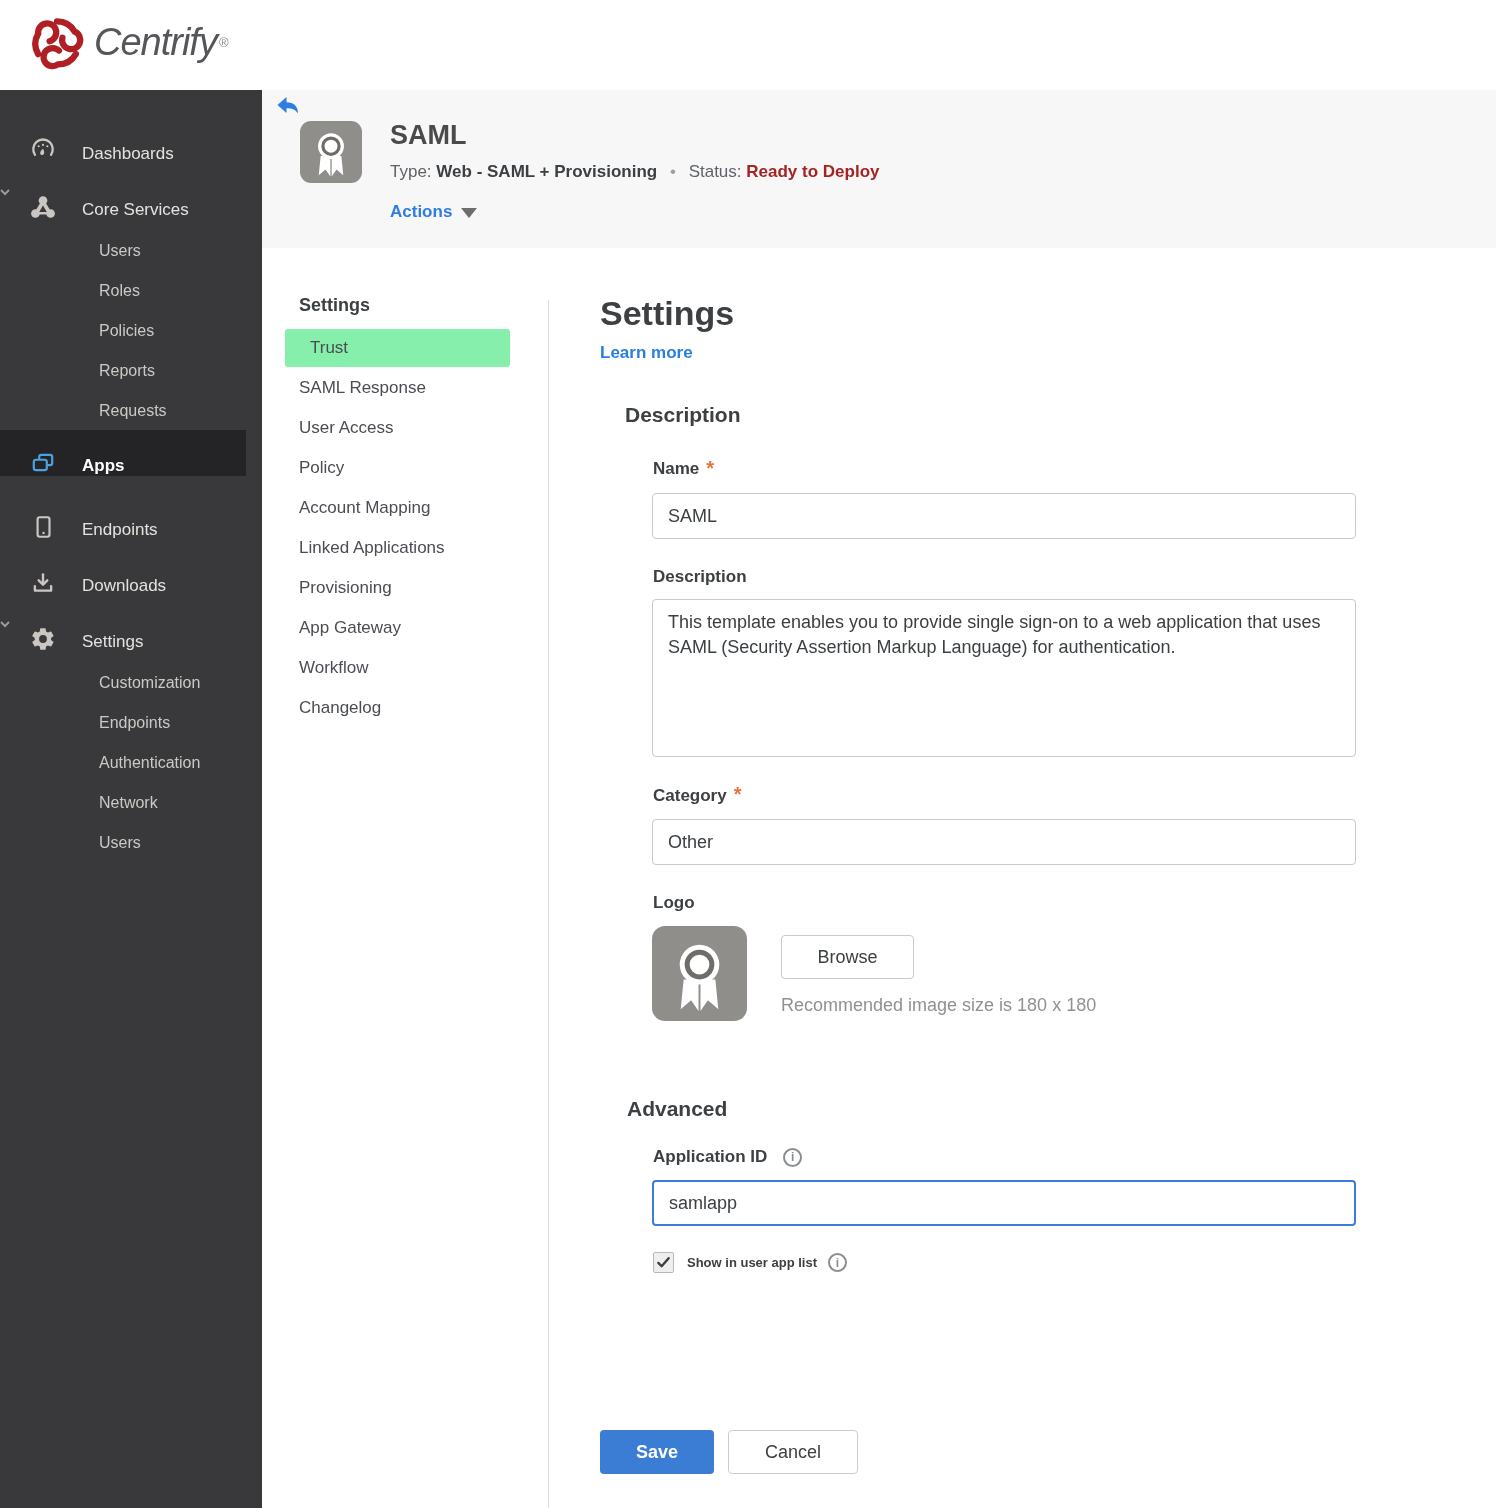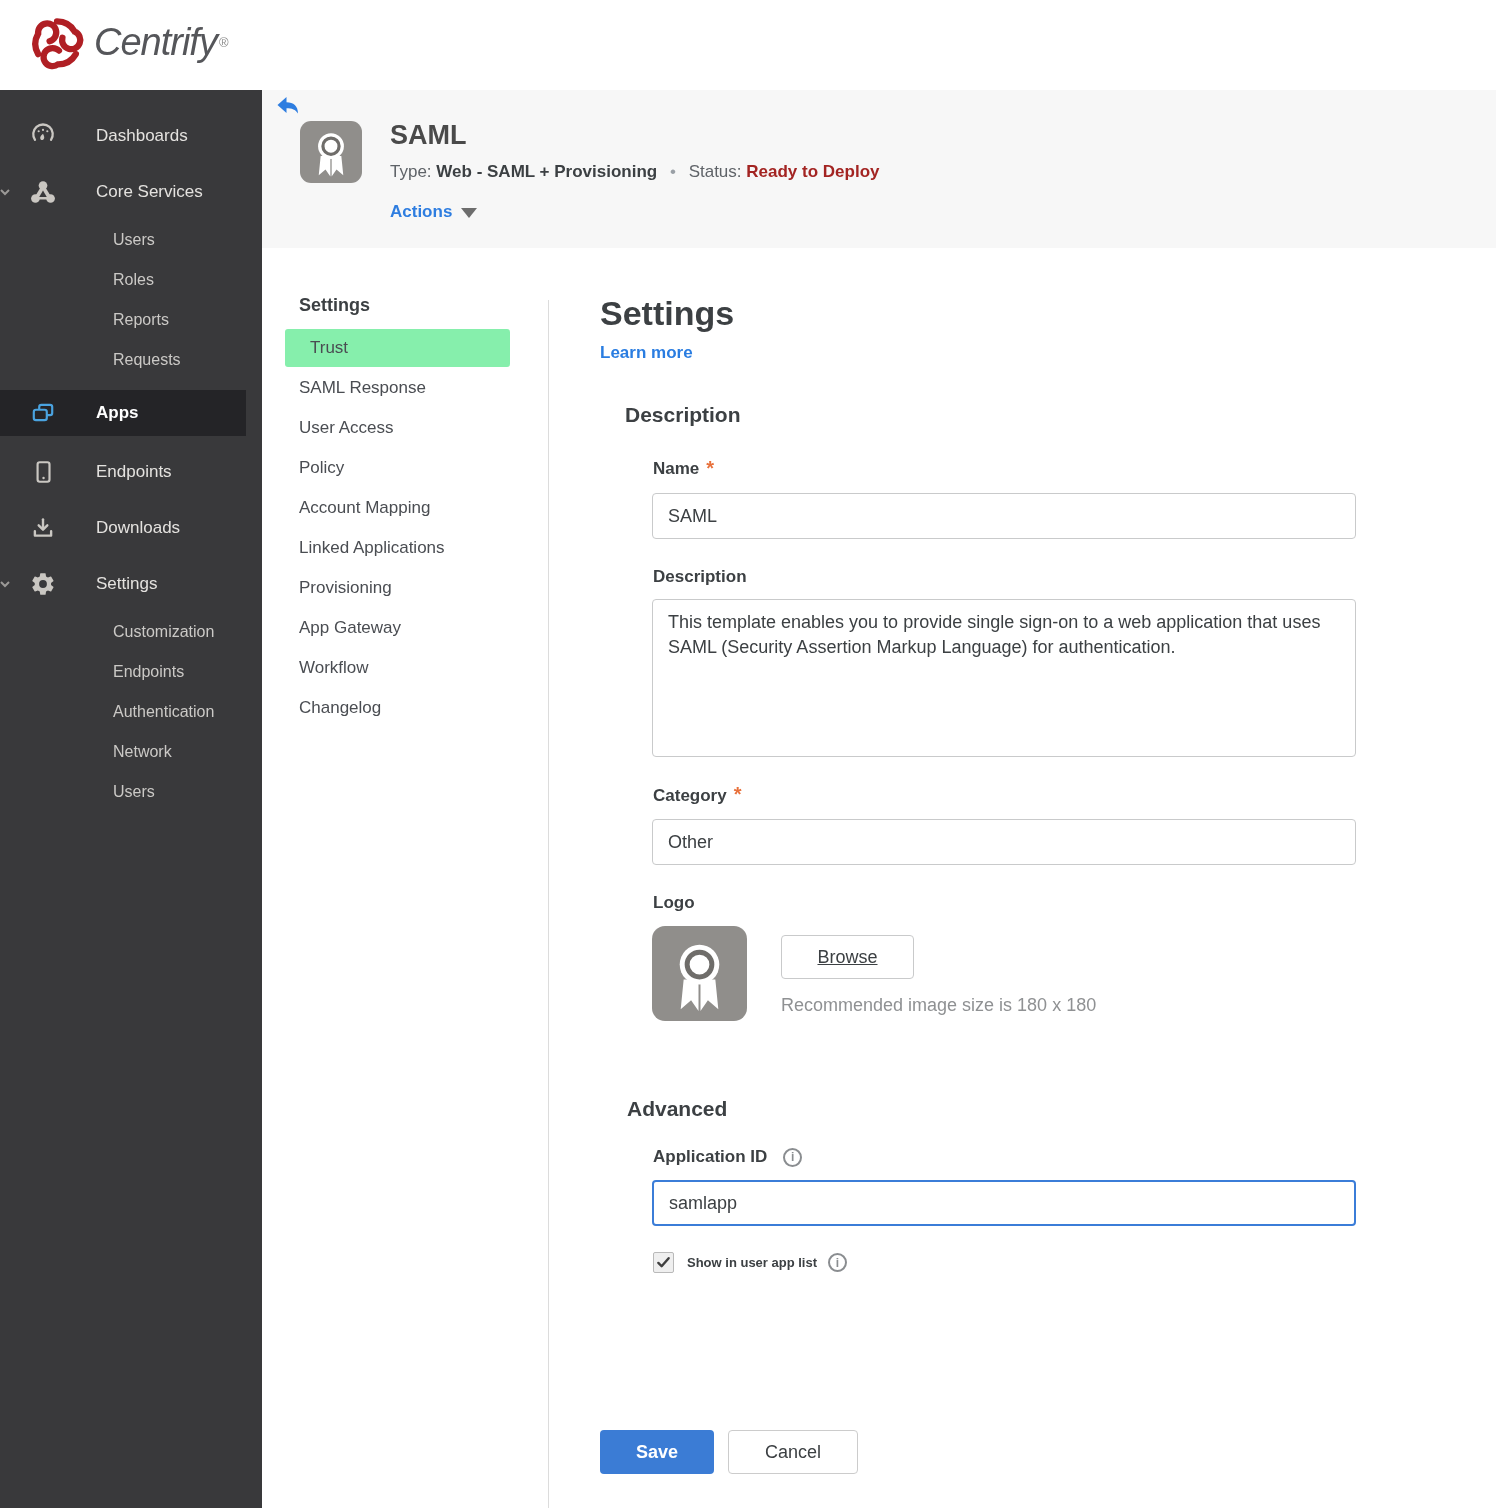--- a/index.html
+++ b/index.html
@@ -11,21 +11,21 @@
 
   
   .topbar { position:absolute; left:0; top:0; width:1496px; height:90px; background:#fff; }
   .brand { position:absolute; left:28px; top:13px; display:flex; align-items:center; }
   .brand svg { width:58px; height:58px; }
   .brand-name { font-size:38px; color:#55565a; letter-spacing:-1px; margin-left:8px;font-style:italic; }
   .brand-reg { font-size:13px; color:#8a8a8a; vertical-align:super; margin-left:2px; }
 
   
   .sidebar { position:absolute; left:0; top:90px; width:262px; height:1418px; background:#39393b; padding-top:18px; }
-  .side-row { position:relative; display:flex; align-items:center; height:56px; color:#e4e2df; font-size:17px; cursor:pointer;padding-left:14px; }
+  .side-row { position:relative; display:flex; align-items:flex-end; height:56px; color:#e4e2df; font-size:17px; cursor:pointer; }
   .side-row .mi { position:absolute; left:30px; width:26px; height:26px; display:flex; align-items:center; justify-content:center; }
   .side-row .lbl { margin-left:82px; }
   .side-row.sub { height:40px; font-size:16px; color:#cbc9c6; }
   .side-row.sub .lbl { margin-left:99px; }
   .side-row.active { background:#242427; height:46px; margin:10px 16px 4px 0; }
   .side-row.active .lbl { color:#ffffff; font-weight:bold; }
   .chev { position:absolute; left:-3px; top:50%; transform:translateY(-50%); width:16px; height:16px; color:#9b9997; }
   .mi svg { width:100%; height:100%; }
 
   
@@ -57,21 +57,21 @@
   .section-h { margin:40px 0 0 25px; font-size:21px; font-weight:bold; color:#3c4043; }
   .field-label { margin:30px 0 0 53px; font-size:17px; font-weight:bold; color:#3c4043; display:flex; align-items:center; }
   .req { color:#e8713c; font-size:20px; margin-left:7px; font-weight:bold; }
   .txt-input { display:block; margin:13px 0 0 52px; width:704px; height:46px; border:1px solid #c9cacb; border-radius:4px; padding:0 15px; font-size:18px; color:#3c4043; font-family:"Liberation Sans",sans-serif; background:#fff; outline:none; }
   .txt-area { display:block; margin:12px 0 0 52px; width:704px; height:158px; border:1px solid #c9cacb; border-radius:4px; padding:10px 15px; font-size:18px; line-height:1.4; color:#3c4043; font-family:"Liberation Sans",sans-serif; resize:none; outline:none; }
   .txt-input.focused { border:2px solid #3b7dd8; }
 
   .logo-row { margin:13px 0 0 52px; display:flex; }
   .logo-tile { width:95px; height:95px; background:#908e8b; border-radius:13px; flex:none; }
   .logo-right { margin-left:34px; }
-  .browse-btn { width:133px; height:44px; margin-top:9px; background:#fff; border:1px solid #c9cacb; border-radius:4px; font-size:18px; color:#3c4043; font-family:"Liberation Sans",sans-serif; cursor:pointer;text-decoration:underline; }
+  .browse-btn { width:133px; height:44px; margin-top:9px; background:#fff; border:1px solid #c9cacb; border-radius:4px; font-size:18px; color:#3c4043; font-family:"Liberation Sans",sans-serif; cursor:pointer; }
   .logo-hint { margin-top:16px; font-size:18px; color:#8f9193; }
 
   .advanced-h { margin:76px 0 0 27px; }
   .info-ic { display:inline-flex; align-items:center; justify-content:center; width:19px; height:19px; border:2px solid #8a8d90; border-radius:50%; color:#8a8d90; font-size:12px; font-weight:bold; margin-left:16px; flex:none; }
   .info-ic::after { content:"i"; }
 
   .check-row { margin:26px 0 0 53px; display:flex; align-items:center; }
   .checkbox { width:21px; height:21px; background:#efefef; border:1px solid #b9b9b9; border-radius:2px; display:flex; align-items:center; justify-content:center; cursor:pointer; }
   .checkbox svg { width:15px; height:15px; display:none; }
   .checkbox.checked svg { display:block; }
@@ -132,20 +132,23 @@
       </svg>
     </span>
     <span class="lbl">Core Services</span>
   </div>
 
   <div class="side-row sub">
       <span class="lbl">Users</span>
     </div>
   <div class="side-row sub">
       <span class="lbl">Roles</span>
+    </div>
+  <div class="side-row sub">
+      <span class="lbl">Policies</span>
     </div>
   <div class="side-row sub">
       <span class="lbl">Reports</span>
     </div>
   <div class="side-row sub">
       <span class="lbl">Requests</span>
     </div>
 
   <div class="side-row active">
     <span class="mi">

